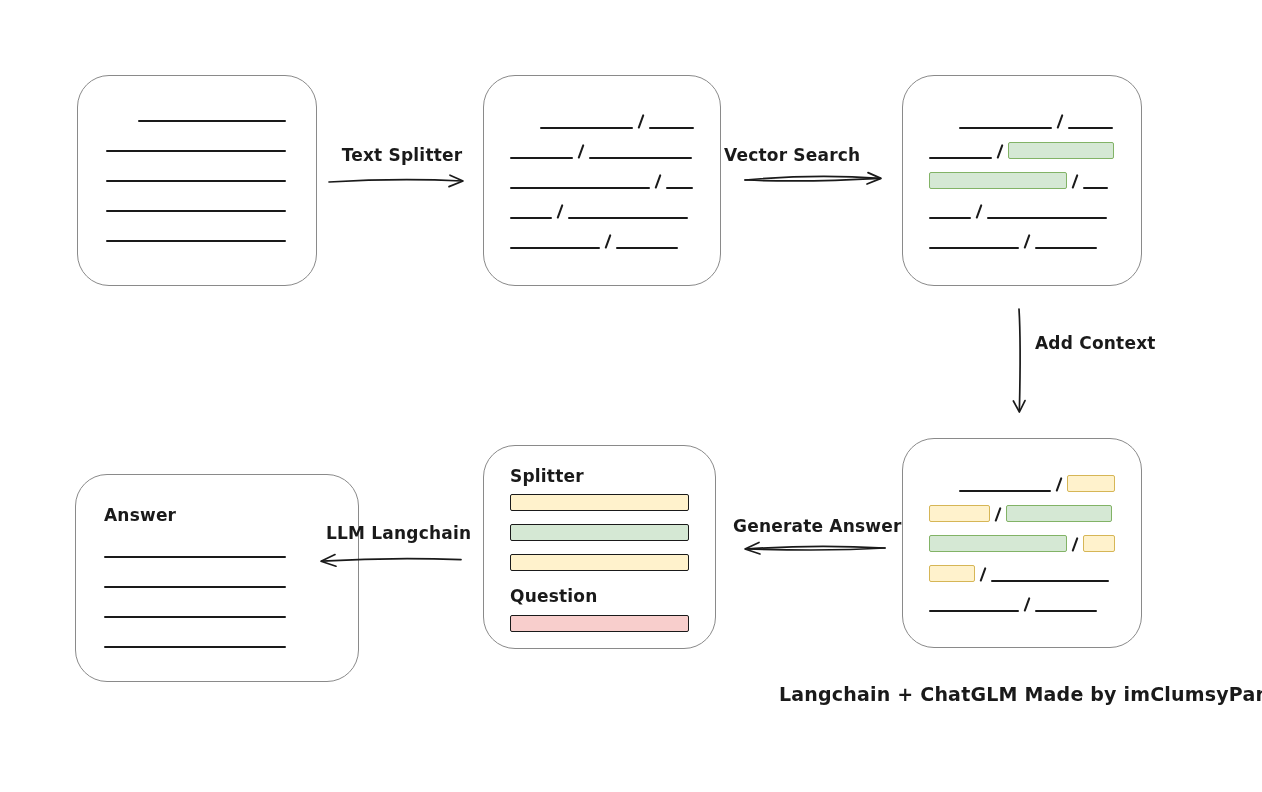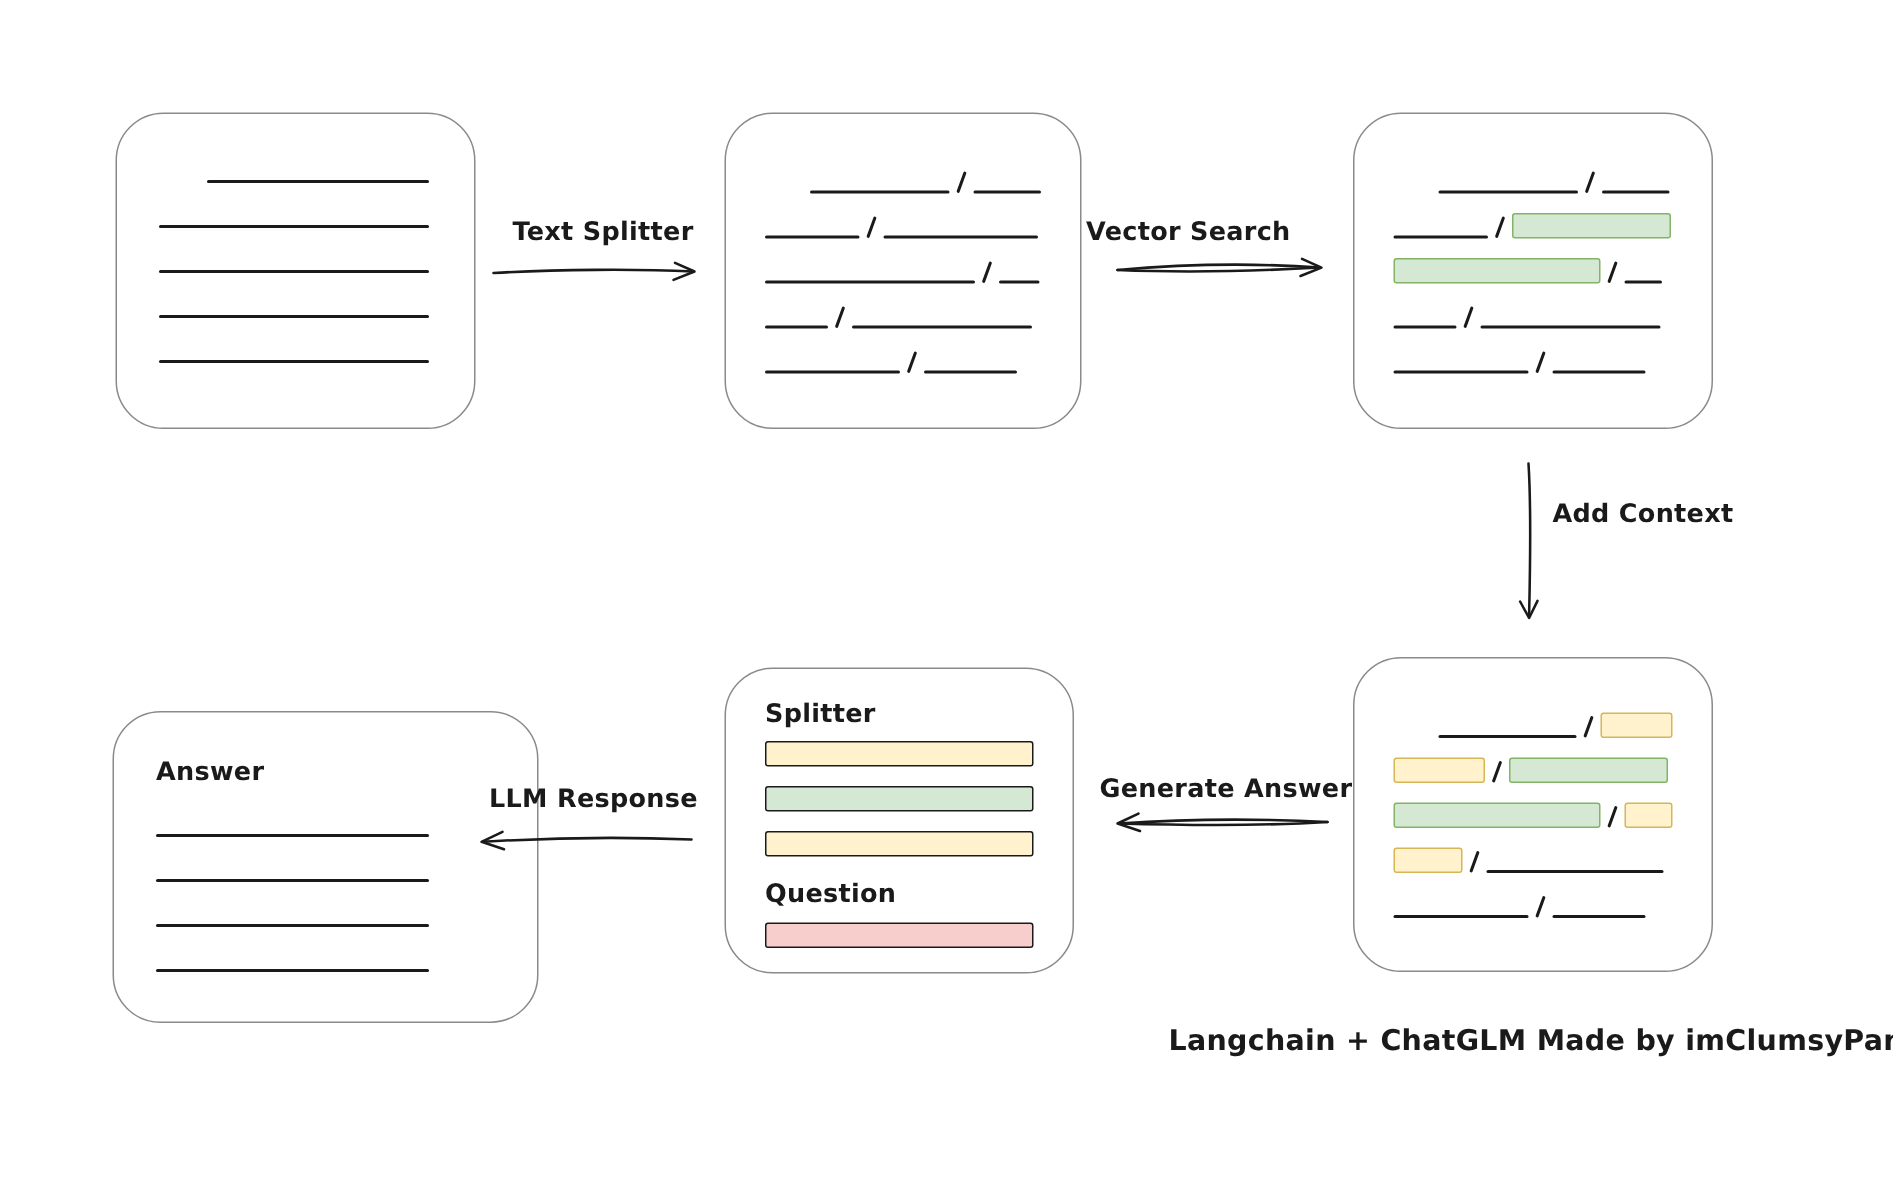--- a/index.html
+++ b/index.html
@@ -196,21 +196,21 @@
   </svg>
   <div class="arrow-label" style="left:1035px; top:333px; text-align:left;">Add Context</div>
 
   <div class="arrow-label" style="left:733px; top:516px; width:156px;">Generate Answer</div>
   <svg class="arrow-svg" style="left:738px; top:537px;" width="150" height="22" viewBox="0 0 150 22">
     <path d="M147 11 C 100 8.6, 52 9, 8 12"></path>
     <path d="M147 11 C 102 13.8, 50 13.2, 8 12"></path>
     <path d="M21 5.4 L7 12 L22 17"></path>
   </svg>
 
-  <div class="arrow-label" style="left:326px; top:523px; width:136px;">LLM Response</div>
+  <div class="arrow-label" style="left:326px; top:523px; width:136px;">LLM Langchain</div>
   <svg class="arrow-svg" style="left:314px; top:549px;" width="150" height="22" viewBox="0 0 150 22">
     <path d="M147 10.6 C 104 9, 50 9.6, 8 12.2"></path>
     <path d="M21 5.6 L7 12.2 L22 17.2"></path>
   </svg>
 
   <div id="caption">Langchain + ChatGLM Made by imClumsyPanda</div>
 
 </div>
 
 </body></html>

